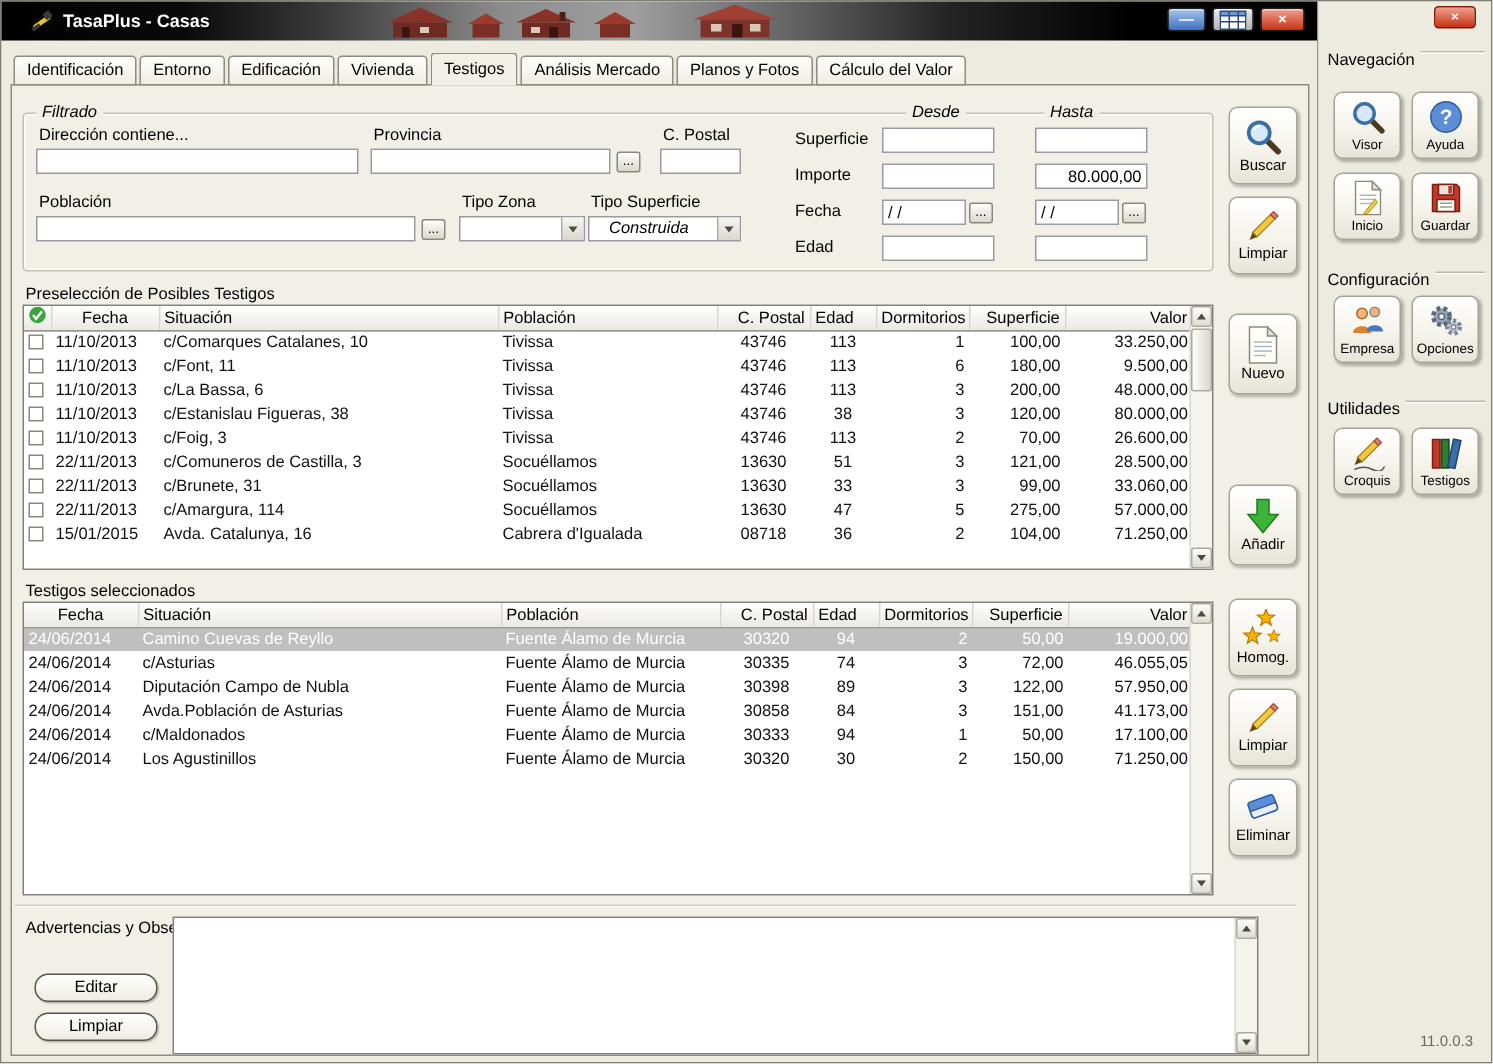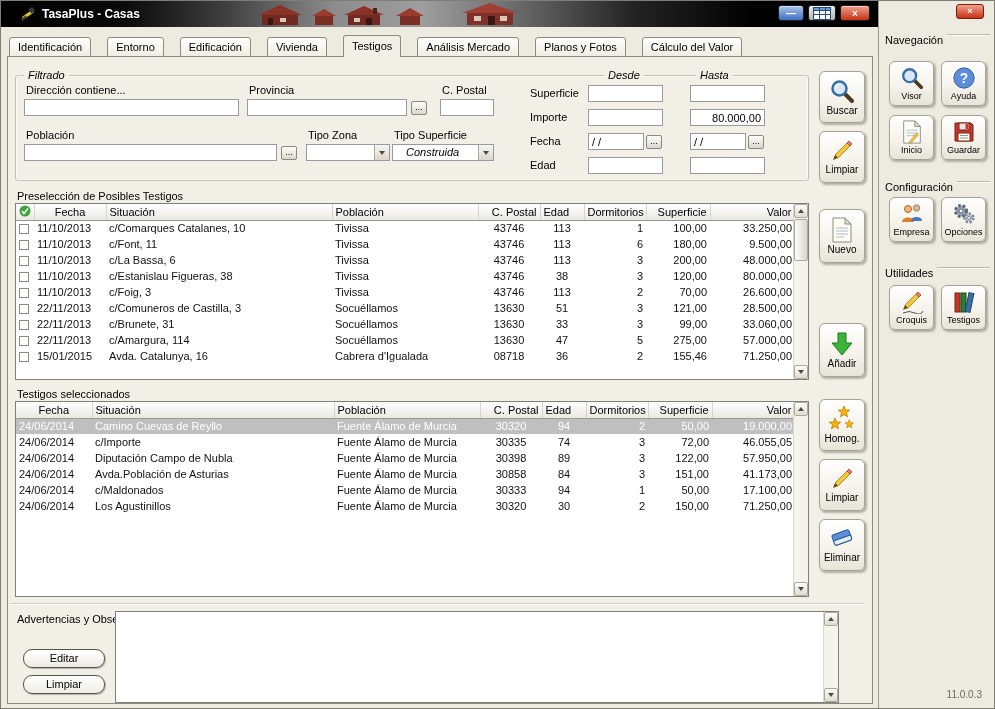--- a/index.html
+++ b/index.html
@@ -16,21 +16,21 @@
   .titlebar .title { color:#fff; font-weight:bold; font-size:12px; margin-left:6px; text-shadow:1px 1px 1px #000; white-space:nowrap; }
   .houses { position:absolute; left:255px; top:1px; }
   .winbtns { position:absolute; right:8px; top:4px; display:flex; gap:4px; }
   .win-btn { height:16px; border-radius:3px; border:1px solid #1c1c1c; display:flex; align-items:center; justify-content:center; color:#fff; font-size:10px; font-weight:bold; box-shadow:inset 0 1px 0 rgba(255,255,255,.5); }
   .wb-min { width:26px; background:linear-gradient(#A8C6EE,#3E6FC0); }
   .wb-grid { width:28px; background:linear-gradient(#ECECEC,#B2B2B2); }
   .wb-close { width:30px; background:linear-gradient(#F2A08E,#C63214); }
 
   
   .tabstrip { position:absolute; top:34px; left:8px; height:22px; display:flex; align-items:flex-end; z-index:2; }
-  .tab { height:20px; line-height:18px; padding:0 8px; background:linear-gradient(#FEFEFC,#EFEDE3); border:1px solid #8E8C80; border-radius:3px 3px 0 0; margin-right:16px; white-space:nowrap; }
+  .tab { height:20px; line-height:18px; padding:0 8px; background:linear-gradient(#FEFEFC,#EFEDE3); border:1px solid #8E8C80; border-radius:3px 3px 0 0; margin-right:2px; white-space:nowrap; }
   .tab.active { height:22px; line-height:21px; background:#F2F0E6; border-bottom:none; }
   .panel { position:absolute; top:55px; left:6px; width:866px; bottom:4px; border:1px solid #8E8C80; background:#F2F0E6; }
 
   
   .groupbox { position:absolute; left:14px; top:74px; width:794px; height:106px; border:1px solid #C2C0B2; border-radius:3px; box-shadow:inset 0 0 0 1px #FBFAF6; }
   .legend { position:absolute; top:-7px; background:#F2F0E6; padding:0 4px; white-space:nowrap;font-style:italic; }
   .lbl { position:absolute; white-space:nowrap; }
   .tb { position:absolute; height:17px; border:1px solid #9A99A2; background:#fff; font:inherit; font-size:11px; padding:0 3px; }
   .tb.tr { text-align:right; }
   .dots { position:absolute; width:16px; height:14px; background:linear-gradient(#FDFDFB,#D9D7CD); border:1px solid #8A887E; border-radius:2px; font-size:9px; line-height:10px; text-align:center; }
@@ -321,21 +321,21 @@
               <td class="a-r">57.000,00</td>
             </tr>
             <tr>
               <td><span class="cb"></span></td>
               <td>15/01/2015</td>
               <td>Avda. Catalunya, 16</td>
               <td>Cabrera d'Igualada</td>
               <td class="a-c">08718</td>
               <td class="a-c">36</td>
               <td class="a-r">2</td>
-              <td class="a-r">155,46</td>
+              <td class="a-r">104,00</td>
               <td class="a-r">71.250,00</td>
             </tr>
         </tbody>
       </table>
       <div class="vscroll">
         <div class="sb-up">
             <span class="tri-up"></span>
           </div>
         <div class="sb-track">
             <div class="sb-thumb" style="height:42px"></div>
@@ -397,21 +397,21 @@
               <td>Camino Cuevas de Reyllo</td>
               <td>Fuente Álamo de Murcia</td>
               <td class="a-c">30320</td>
               <td class="a-c">94</td>
               <td class="a-r">2</td>
               <td class="a-r">50,00</td>
               <td class="a-r">19.000,00</td>
             </tr>
             <tr>
               <td>24/06/2014</td>
-              <td>c/Importe</td>
+              <td>c/Asturias</td>
               <td>Fuente Álamo de Murcia</td>
               <td class="a-c">30335</td>
               <td class="a-c">74</td>
               <td class="a-r">3</td>
               <td class="a-r">72,00</td>
               <td class="a-r">46.055,05</td>
             </tr>
             <tr>
               <td>24/06/2014</td>
               <td>Diputación Campo de Nubla</td>

